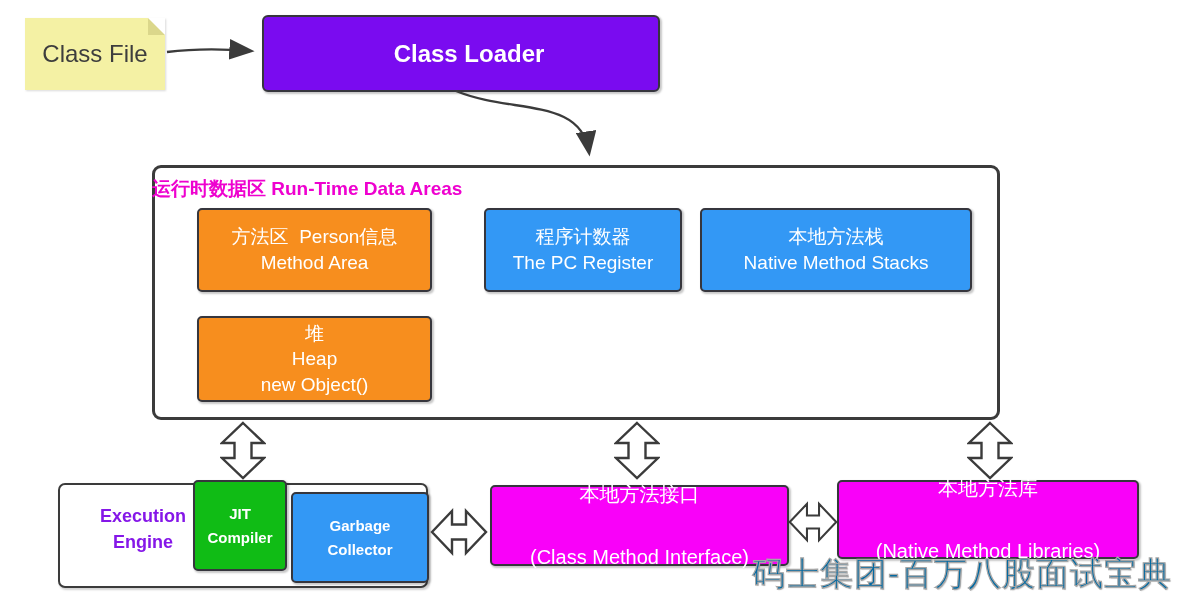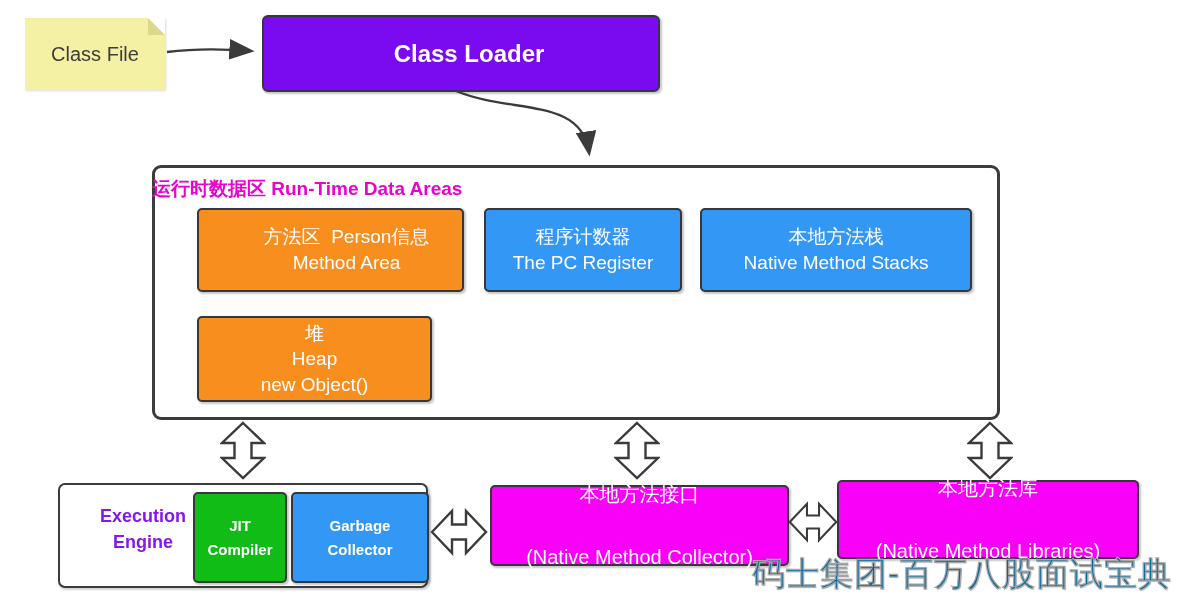--- a/index.html
+++ b/index.html
@@ -6,21 +6,21 @@
   body { font-family:"Liberation Sans","DejaVu Sans",sans-serif; }
   #canvas { position:relative; width:1181px; height:602px; background:#ffffff; overflow:hidden; }
 
   
   .sticky { position:absolute; left:25px; top:18px; width:140px; height:72px;
             background:#F4F1A4; display:flex; align-items:center; justify-content:center;
             box-shadow:1px 1px 2px rgba(0,0,0,0.15); }
   .sticky::after { content:''; position:absolute; top:0; right:0; width:0; height:0;
             border-style:solid; border-width:0 17px 17px 0;
             border-color:#ffffff #ffffff #DBD78B #DBD78B; }
-  .sticky span { font-size:20px; color:#3d3d3d; }
+  .sticky span { font-size:24px; color:#3d3d3d; }
 
   
   .box { position:absolute; display:flex; flex-direction:column; justify-content:center;
          align-items:center; color:#ffffff; text-align:center;
          border:2px solid #36363d; border-radius:5px;
          box-shadow:1.5px 1.5px 2px rgba(0,0,0,0.22); }
   .box .l { white-space:pre-wrap; }
   .fs19 { font-size:19px; line-height:1.35; }
   .fs20 { font-size:20px; line-height:1.35;gap:36px; }
 
@@ -58,21 +58,21 @@
     <span>Class File</span>
   </div>
 
   <div class="box loader" style="background-color: rgb(122, 11, 240);">
     <span class="l">Class Loader</span>
   </div>
 
   <div class="runtime"></div>
   <div class="rt-title" style="color: rgb(238, 1, 207);">运行时数据区 Run-Time Data Areas</div>
 
-  <div class="box fs19" style="left: 197px; top: 208px; width: 231px; height: 80px; background-color: rgb(247, 142, 30); padding-left: 32px;">
+  <div class="box fs19" style="left: 197px; top: 208px; width: 231px; height: 80px; background-color: rgb(247, 142, 30);">
     <span class="l">方法区  Person信息</span>
     <span class="l">Method Area</span>
   </div>
   <div class="box fs19" style="left: 700px; top: 208px; width: 268px; height: 80px; background-color: rgb(51, 152, 245);">
     <span class="l">本地方法栈</span>
     <span class="l">Native Method Stacks</span>
   </div>
   <div class="box fs19" style="left: 484px; top: 208px; width: 194px; height: 80px; background-color: rgb(51, 152, 245);">
     <span class="l">程序计数器</span>
     <span class="l">The PC Register</span>
@@ -82,32 +82,32 @@
     <span class="l">堆</span>
     <span class="l">Heap</span>
     <span class="l">new Object()</span>
   </div>
 
   <div class="engine-wrap"></div>
   <div class="engine-label" style="color: rgb(133, 23, 232);">
     <div>Execution</div>
     <div>Engine</div>
   </div>
-  <div class="box small-box" style="left: 193px; top: 492px; width: 90px; height: 87px; background-color: rgb(16, 188, 21);">
+  <div class="box small-box" style="left: 193px; top: 480px; width: 90px; height: 87px; background-color: rgb(16, 188, 21);">
     <span class="l">JIT</span>
     <span class="l">Compiler</span>
   </div>
   <div class="box small-box" style="left: 291px; top: 492px; width: 134px; height: 87px; background-color: rgb(51, 152, 245);">
     <span class="l">Garbage</span>
     <span class="l">Collector</span>
   </div>
 
   <div class="box fs20" style="left: 490px; top: 485px; width: 295px; height: 77px; background-color: rgb(249, 1, 249);">
     <span class="l">本地方法接口</span>
-    <span class="l">(Native Method Collector)</span>
+    <span class="l">(Class Method Interface)</span>
   </div>
   <div class="box fs20" style="left: 837px; top: 480px; width: 298px; height: 75px; background-color: rgb(249, 1, 249);">
     <span class="l">本地方法库</span>
     <span class="l">(Native Method Libraries)</span>
   </div>
 
   <svg class="dbl" style="left:220px;top:421px" width="46" height="59" viewBox="0 0 46 59">
     <path d="M23 2 L44 22 L31.5 22 L31.5 37 L44 37 L23 57 L2 37 L14.5 37 L14.5 22 L2 22 Z" fill="#ffffff" stroke="#3b3b3b" stroke-width="2.4"></path>
   </svg>
   <svg class="dbl" style="left:614px;top:421px" width="46" height="59" viewBox="0 0 46 59">

